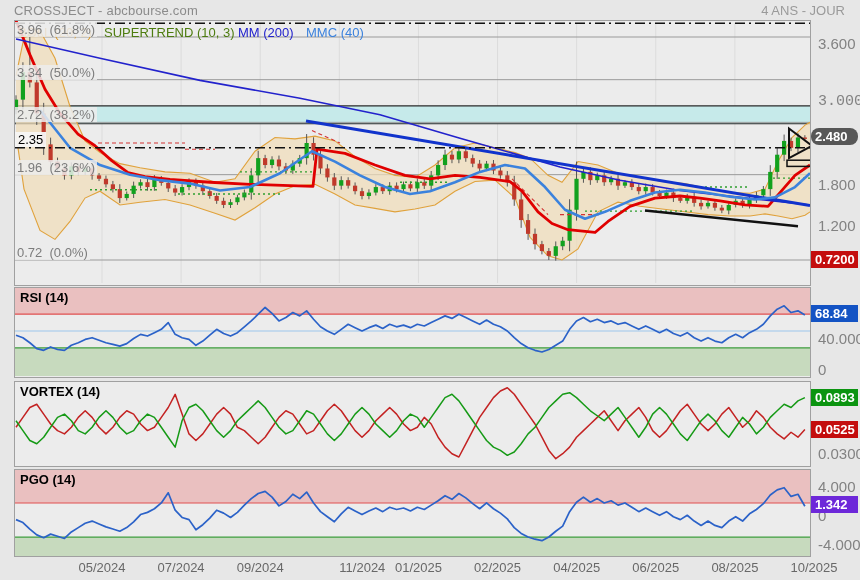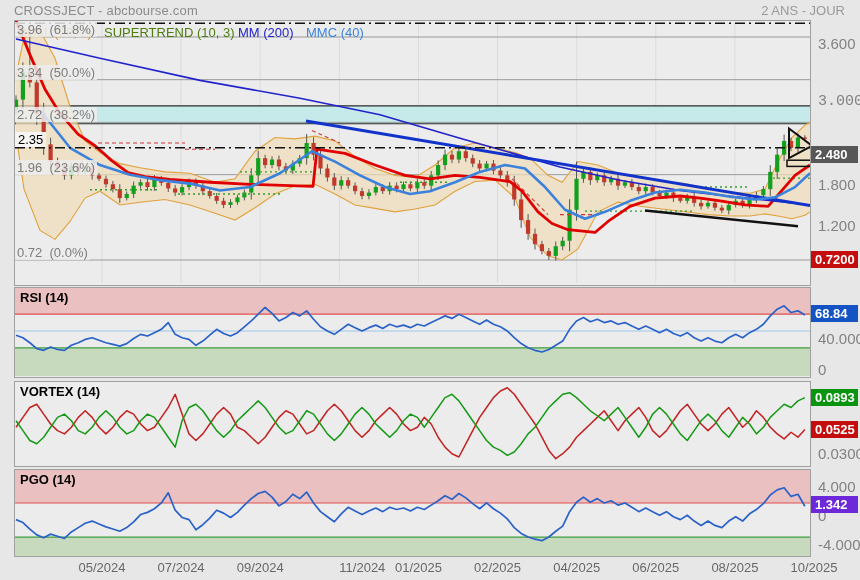--- a/index.html
+++ b/index.html
@@ -19,21 +19,21 @@
   .dd-label{position:absolute;left:15px;font-size:13px;color:#000;white-space:pre;background:rgba(246,246,246,.95);padding:0 3px;z-index:6}
   .axlbl{position:absolute;left:818px;font-size:15px;color:#828282;z-index:5}
   .badge{position:absolute;left:811px;width:47px;height:17px;line-height:17px;color:#fff;font-size:13px;font-weight:bold;padding-left:4px;box-sizing:border-box;z-index:6}
   .xlbl{position:absolute;top:560px;font-size:13px;color:#686868;transform:translateX(-50%);z-index:5}
 </style>
 </head>
 <body>
 
 <div class="screen">
   <span class="hdr-title">CROSSJECT - abcbourse.com</span>
-  <span class="hdr-tf">2 ANS - JOUR</span>
+  <span class="hdr-tf">4 ANS - JOUR</span>
 
   <div class="panel" id="p-main">
     <svg id="svg-main" width="795" height="264">
         <line x1="87" y1="2" x2="87" y2="262" stroke="#dcdcdc" stroke-width="1"></line>
         <line x1="166.11" y1="2" x2="166.11" y2="262" stroke="#dcdcdc" stroke-width="1"></line>
         <line x1="245.22000000000003" y1="2" x2="245.22000000000003" y2="262" stroke="#dcdcdc" stroke-width="1"></line>
         <line x1="324.33" y1="2" x2="324.33" y2="262" stroke="#dcdcdc" stroke-width="1"></line>
         <line x1="403.44" y1="2" x2="403.44" y2="262" stroke="#dcdcdc" stroke-width="1"></line>
         <line x1="482.55" y1="2" x2="482.55" y2="262" stroke="#dcdcdc" stroke-width="1"></line>
         <line x1="561.66" y1="2" x2="561.66" y2="262" stroke="#dcdcdc" stroke-width="1"></line>
@@ -343,21 +343,21 @@
       <div class="fib-label" style="top: 22px;">3.96  (61.8%)</div>
       <div class="fib-label" style="top: 64.6746px;">3.34  (50.0%)</div>
       <div class="fib-label" style="top: 107.349px;">2.72  (38.2%)</div>
       <div class="fib-label" style="top: 159.66px; text-align: center;">1.96  (23.6%)</div>
       <div class="fib-label" style="top: 245.009px;">0.72  (0.0%)</div>
       <div class="dd-label" style="top: 131.816px;">2.35</div>
       <div class="axlbl" style="top: 35px; text-align: right;">3.600</div>
       <div class="axlbl" style="top: 93.0768px; font-family: Liberation Mono, monospace;">3.000</div>
       <div class="axlbl" style="top: 175.673px;">1.800</div>
       <div class="axlbl" style="top: 216.971px;">1.200</div>
-      <div class="badge" style="top: 146px; background: rgb(87, 87, 87);">2.480</div>
+      <div class="badge" style="top: 128px; background: rgb(87, 87, 87); border-radius: 8px;">2.480</div>
       <div class="badge" style="top: 251.042px; background: rgb(196, 13, 13);">0.7200</div>
       <div class="axlbl" style="top: 330.4px;">40.000</div>
       <div class="axlbl" style="top: 361.48px;">0</div>
       <div class="badge" style="top: 305.174px; background: rgb(19, 83, 196);">68.84</div>
       <div class="axlbl" style="top: 445.37px;">0.0300</div>
       <div class="badge" style="top: 388.6px; background: rgb(11, 148, 16);">0.0893</div>
       <div class="badge" style="top: 420.61px; background: rgb(196, 13, 13);">0.0525</div>
       <div class="axlbl" style="top: 478px;">4.000</div>
       <div class="axlbl" style="top: 507px;">0</div>
       <div class="axlbl" style="top: 536px;">-4.000</div>

